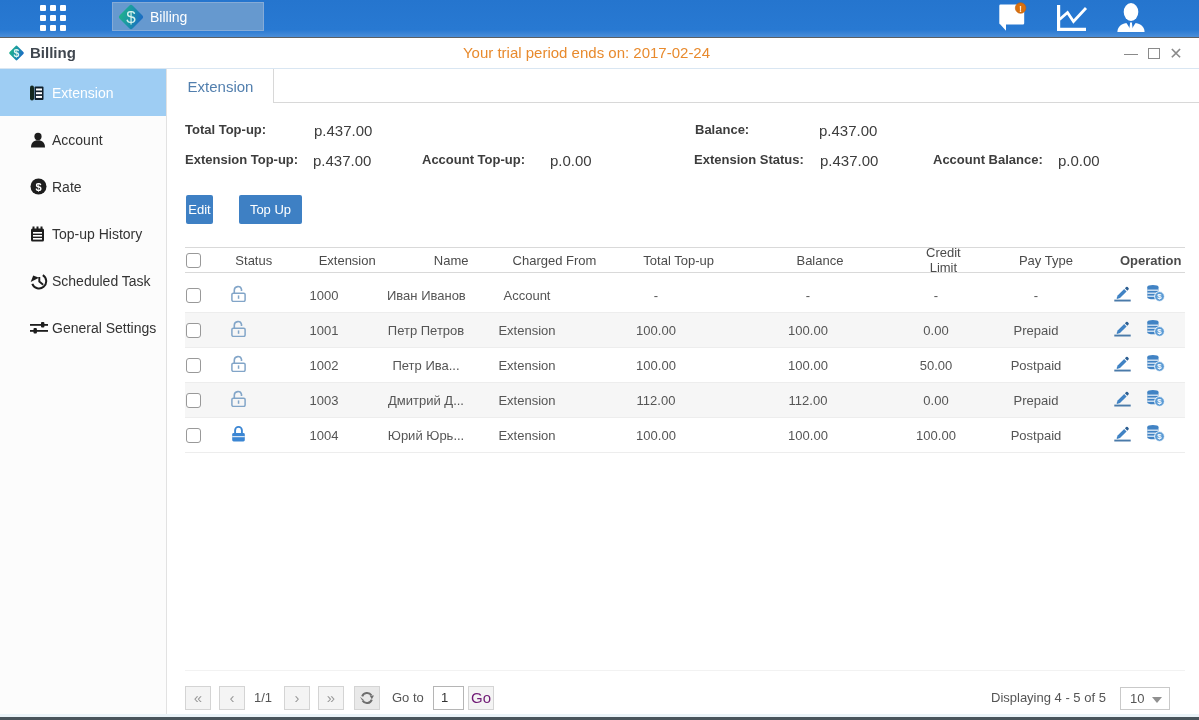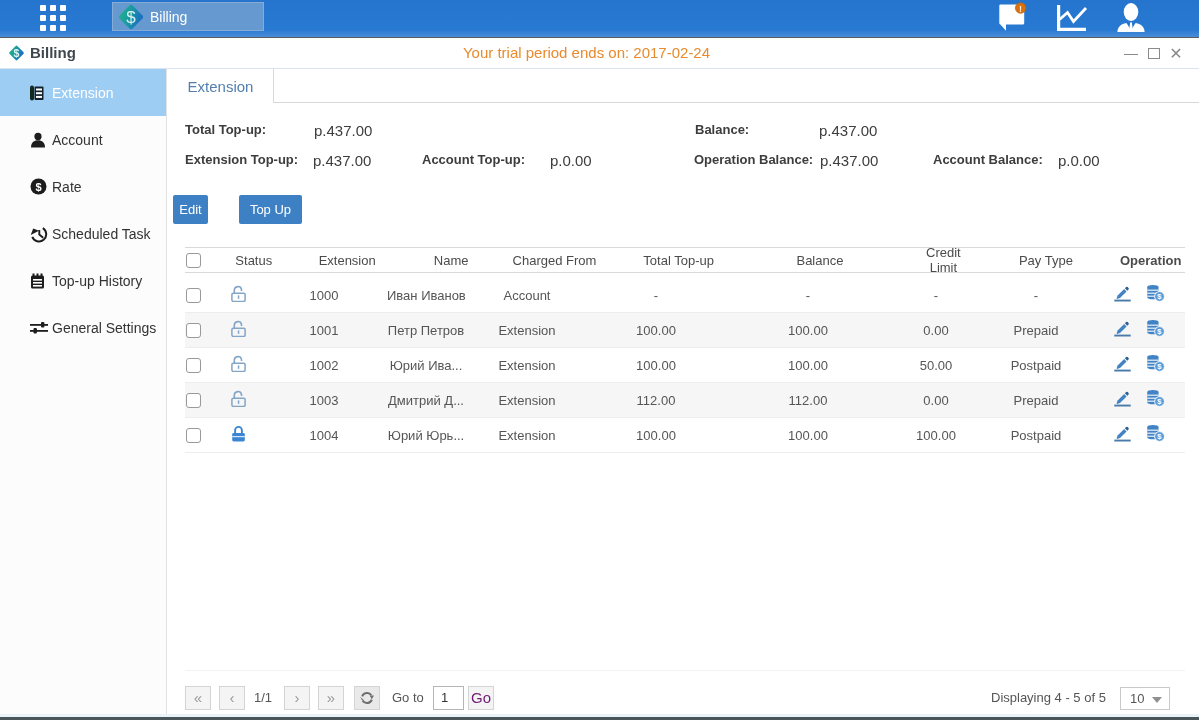--- a/index.html
+++ b/index.html
@@ -174,40 +174,40 @@
       <span>Account</span>
     </div>
   <div class="navitem">
       <svg width="17" height="17" viewBox="0 0 17 17">
         <circle cx="8.5" cy="8.5" r="8" fill="#1d1d1d"></circle>
         <text x="8.5" y="12.6" font-size="11" font-weight="bold" fill="#fff" text-anchor="middle" font-family="Liberation Sans">$</text>
       </svg>
       <span>Rate</span>
     </div>
   <div class="navitem">
-      <svg width="18" height="18" viewBox="0 0 18 18">
-        <path d="M12.8 3.1 A7.2 7.2 0 1 1 2.3 11.8" stroke="#1d1d1d" stroke-width="2" fill="none"></path>
-        <path d="M0.7 10.1 L3.2 3.4 L9.0 5.7 z" fill="#1d1d1d"></path>
-        <path d="M9.3 4.9 V9.6 L13.2 12.7" stroke="#1d1d1d" stroke-width="1.9" fill="none"></path>
-      </svg>
-      <span>Scheduled Task</span>
-    </div>
-  <div class="navitem">
       <svg width="15" height="16" viewBox="0 0 15 16">
         <rect x="1" y="2.5" width="13" height="13" rx="1.5" fill="#1d1d1d"></rect>
         <rect x="2.5" y="0.5" width="2" height="3.4" fill="#1d1d1d"></rect>
         <rect x="6.5" y="0.5" width="2" height="3.4" fill="#1d1d1d"></rect>
         <rect x="10.5" y="0.5" width="2" height="3.4" fill="#1d1d1d"></rect>
         <rect x="3" y="6" width="9" height="1.6" fill="#fff"></rect>
         <rect x="3" y="9" width="9" height="1.6" fill="#fff"></rect>
         <rect x="3" y="12" width="9" height="1.6" fill="#fff"></rect>
       </svg>
       <span>Top-up History</span>
     </div>
   <div class="navitem">
+      <svg width="18" height="18" viewBox="0 0 18 18">
+        <path d="M12.8 3.1 A7.2 7.2 0 1 1 2.3 11.8" stroke="#1d1d1d" stroke-width="2" fill="none"></path>
+        <path d="M0.7 10.1 L3.2 3.4 L9.0 5.7 z" fill="#1d1d1d"></path>
+        <path d="M9.3 4.9 V9.6 L13.2 12.7" stroke="#1d1d1d" stroke-width="1.9" fill="none"></path>
+      </svg>
+      <span>Scheduled Task</span>
+    </div>
+  <div class="navitem">
       <svg width="18" height="14" viewBox="0 0 18 14">
         <rect x="0" y="3" width="18" height="1.8" fill="#1d1d1d"></rect>
         <rect x="0" y="9" width="18" height="1.8" fill="#1d1d1d"></rect>
         <rect x="11" y="1" width="3.4" height="5.5" rx="1" fill="#1d1d1d"></rect>
         <rect x="3.5" y="7" width="3.4" height="5.5" rx="1" fill="#1d1d1d"></rect>
       </svg>
       <span>General Settings</span>
     </div>
 </div>
 
@@ -217,26 +217,26 @@
 </div>
 
 <div class="slabel" style="left:185px;top:122px">Total Top-up:</div>
 <div class="sval" style="left:314px;top:122px">p.437.00</div>
 <div class="slabel" style="left:695px;top:122px">Balance:</div>
 <div class="sval" style="left:819px;top:122px">p.437.00</div>
 <div class="slabel" style="left:185px;top:152px">Extension Top-up:</div>
 <div class="sval" style="left:313px;top:152px">p.437.00</div>
 <div class="slabel" style="left:422px;top:152px">Account Top-up:</div>
 <div class="sval" style="left:550px;top:152px">p.0.00</div>
-<div class="slabel" style="left:694px;top:152px">Operation Balance:</div>
+<div class="slabel" style="left:694px;top:152px">Extension Status:</div>
 <div class="sval" style="left:820px;top:152px">p.437.00</div>
 <div class="slabel" style="left:933px;top:152px">Account Balance:</div>
 <div class="sval" style="left:1058px;top:152px">p.0.00</div>
 
-<div class="btn" style="left:173px;width:35px">Edit</div>
+<div class="btn" style="left:186px;width:27px">Edit</div>
 <div class="btn" style="left:239px;width:63px">Top Up</div>
 
 <div id="grid">
   <div class="thead">
     <div class="c0">
         <div class="cb"></div>
       </div>
     <div class="c1 c">Status</div>
       <div class="c2 c">Extension</div>
       <div class="c3 c">Name</div>
@@ -289,21 +289,21 @@
         </svg></div>
   </div>
   <div class="trow">
     <div class="c0">
         <div class="cb"></div>
       </div>
     <div class="c1 c"><svg width="15" height="17" viewBox="0 0 15 17">
           <use href="#lockopen"></use>
         </svg></div>
     <div class="c2 c">1002</div>
-      <div class="c3 c">Юрий Ива...</div>
+      <div class="c3 c">Петр Ива...</div>
       <div class="c4 c">Extension</div>
     <div class="c5 c">100.00</div>
       <div class="c6 c">100.00</div>
       <div class="c7 c">50.00</div>
       <div class="c8 c">Postpaid</div>
     <div class="c9 c"><svg width="17" height="17" viewBox="0 0 17 17" style="margin-right:16px">
           <use href="#editicon"></use>
         </svg><svg width="18" height="17" viewBox="0 0 18 17">
           <use href="#coinicon"></use>
         </svg></div>

